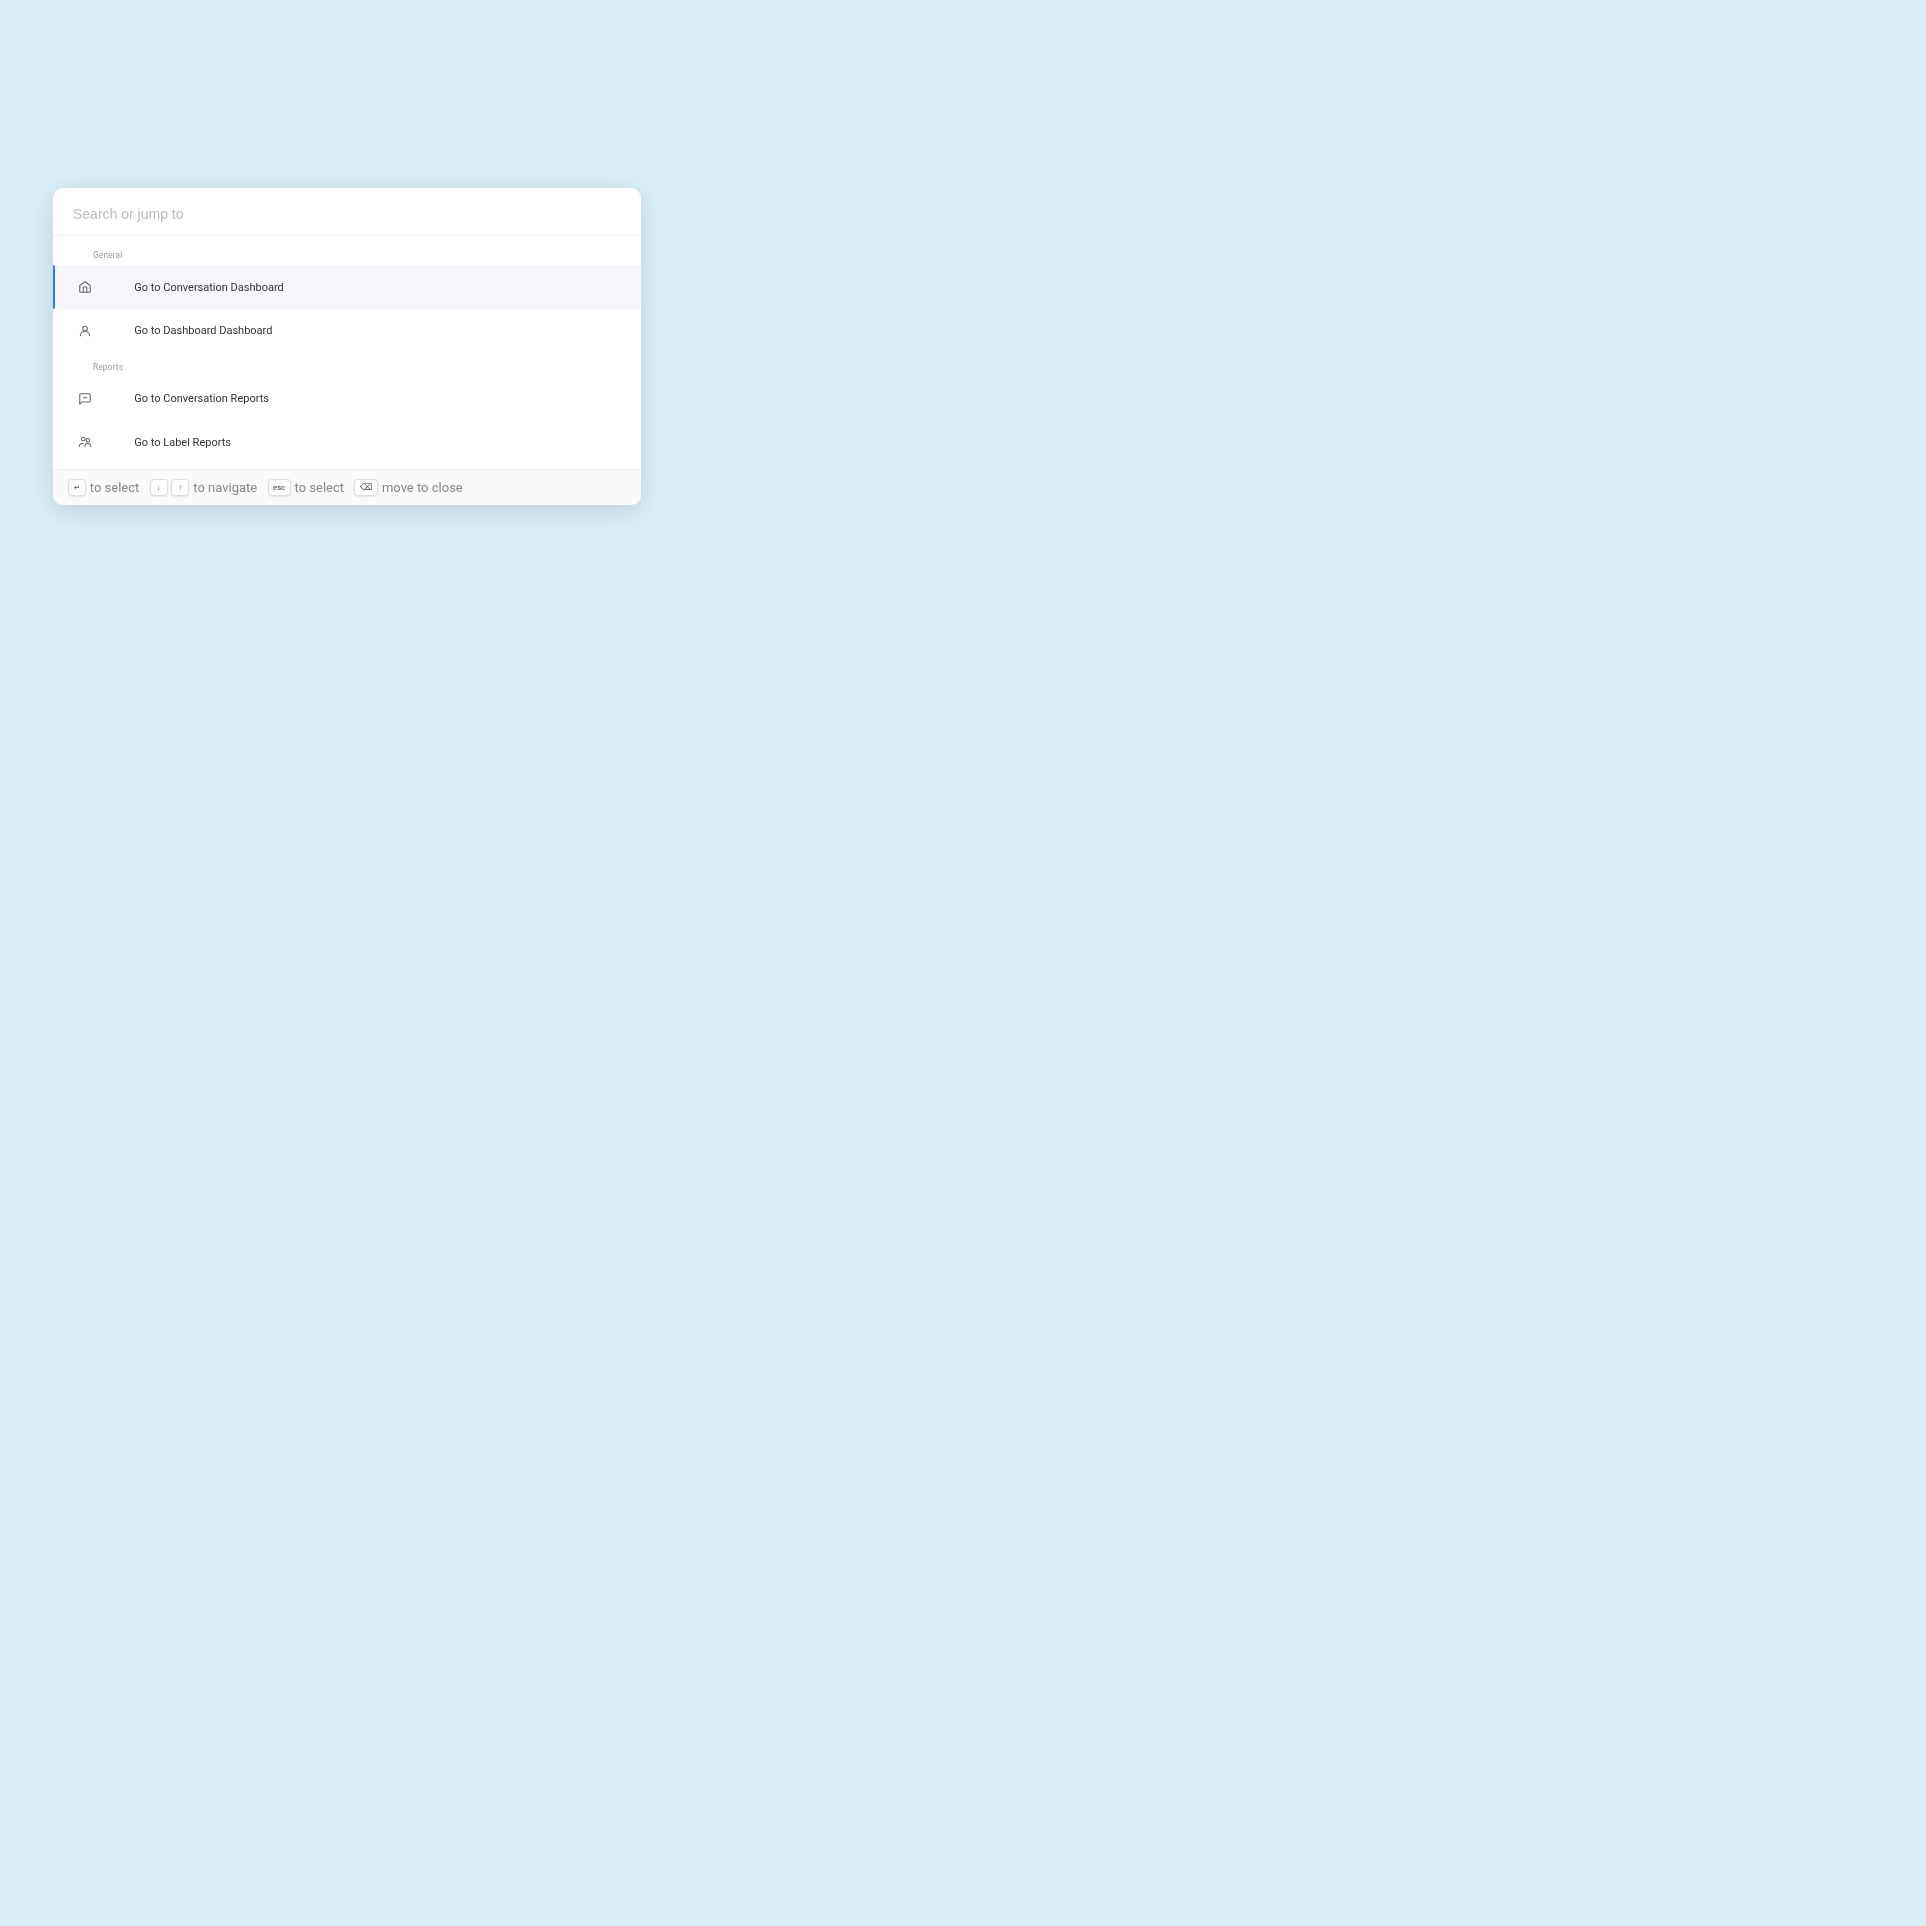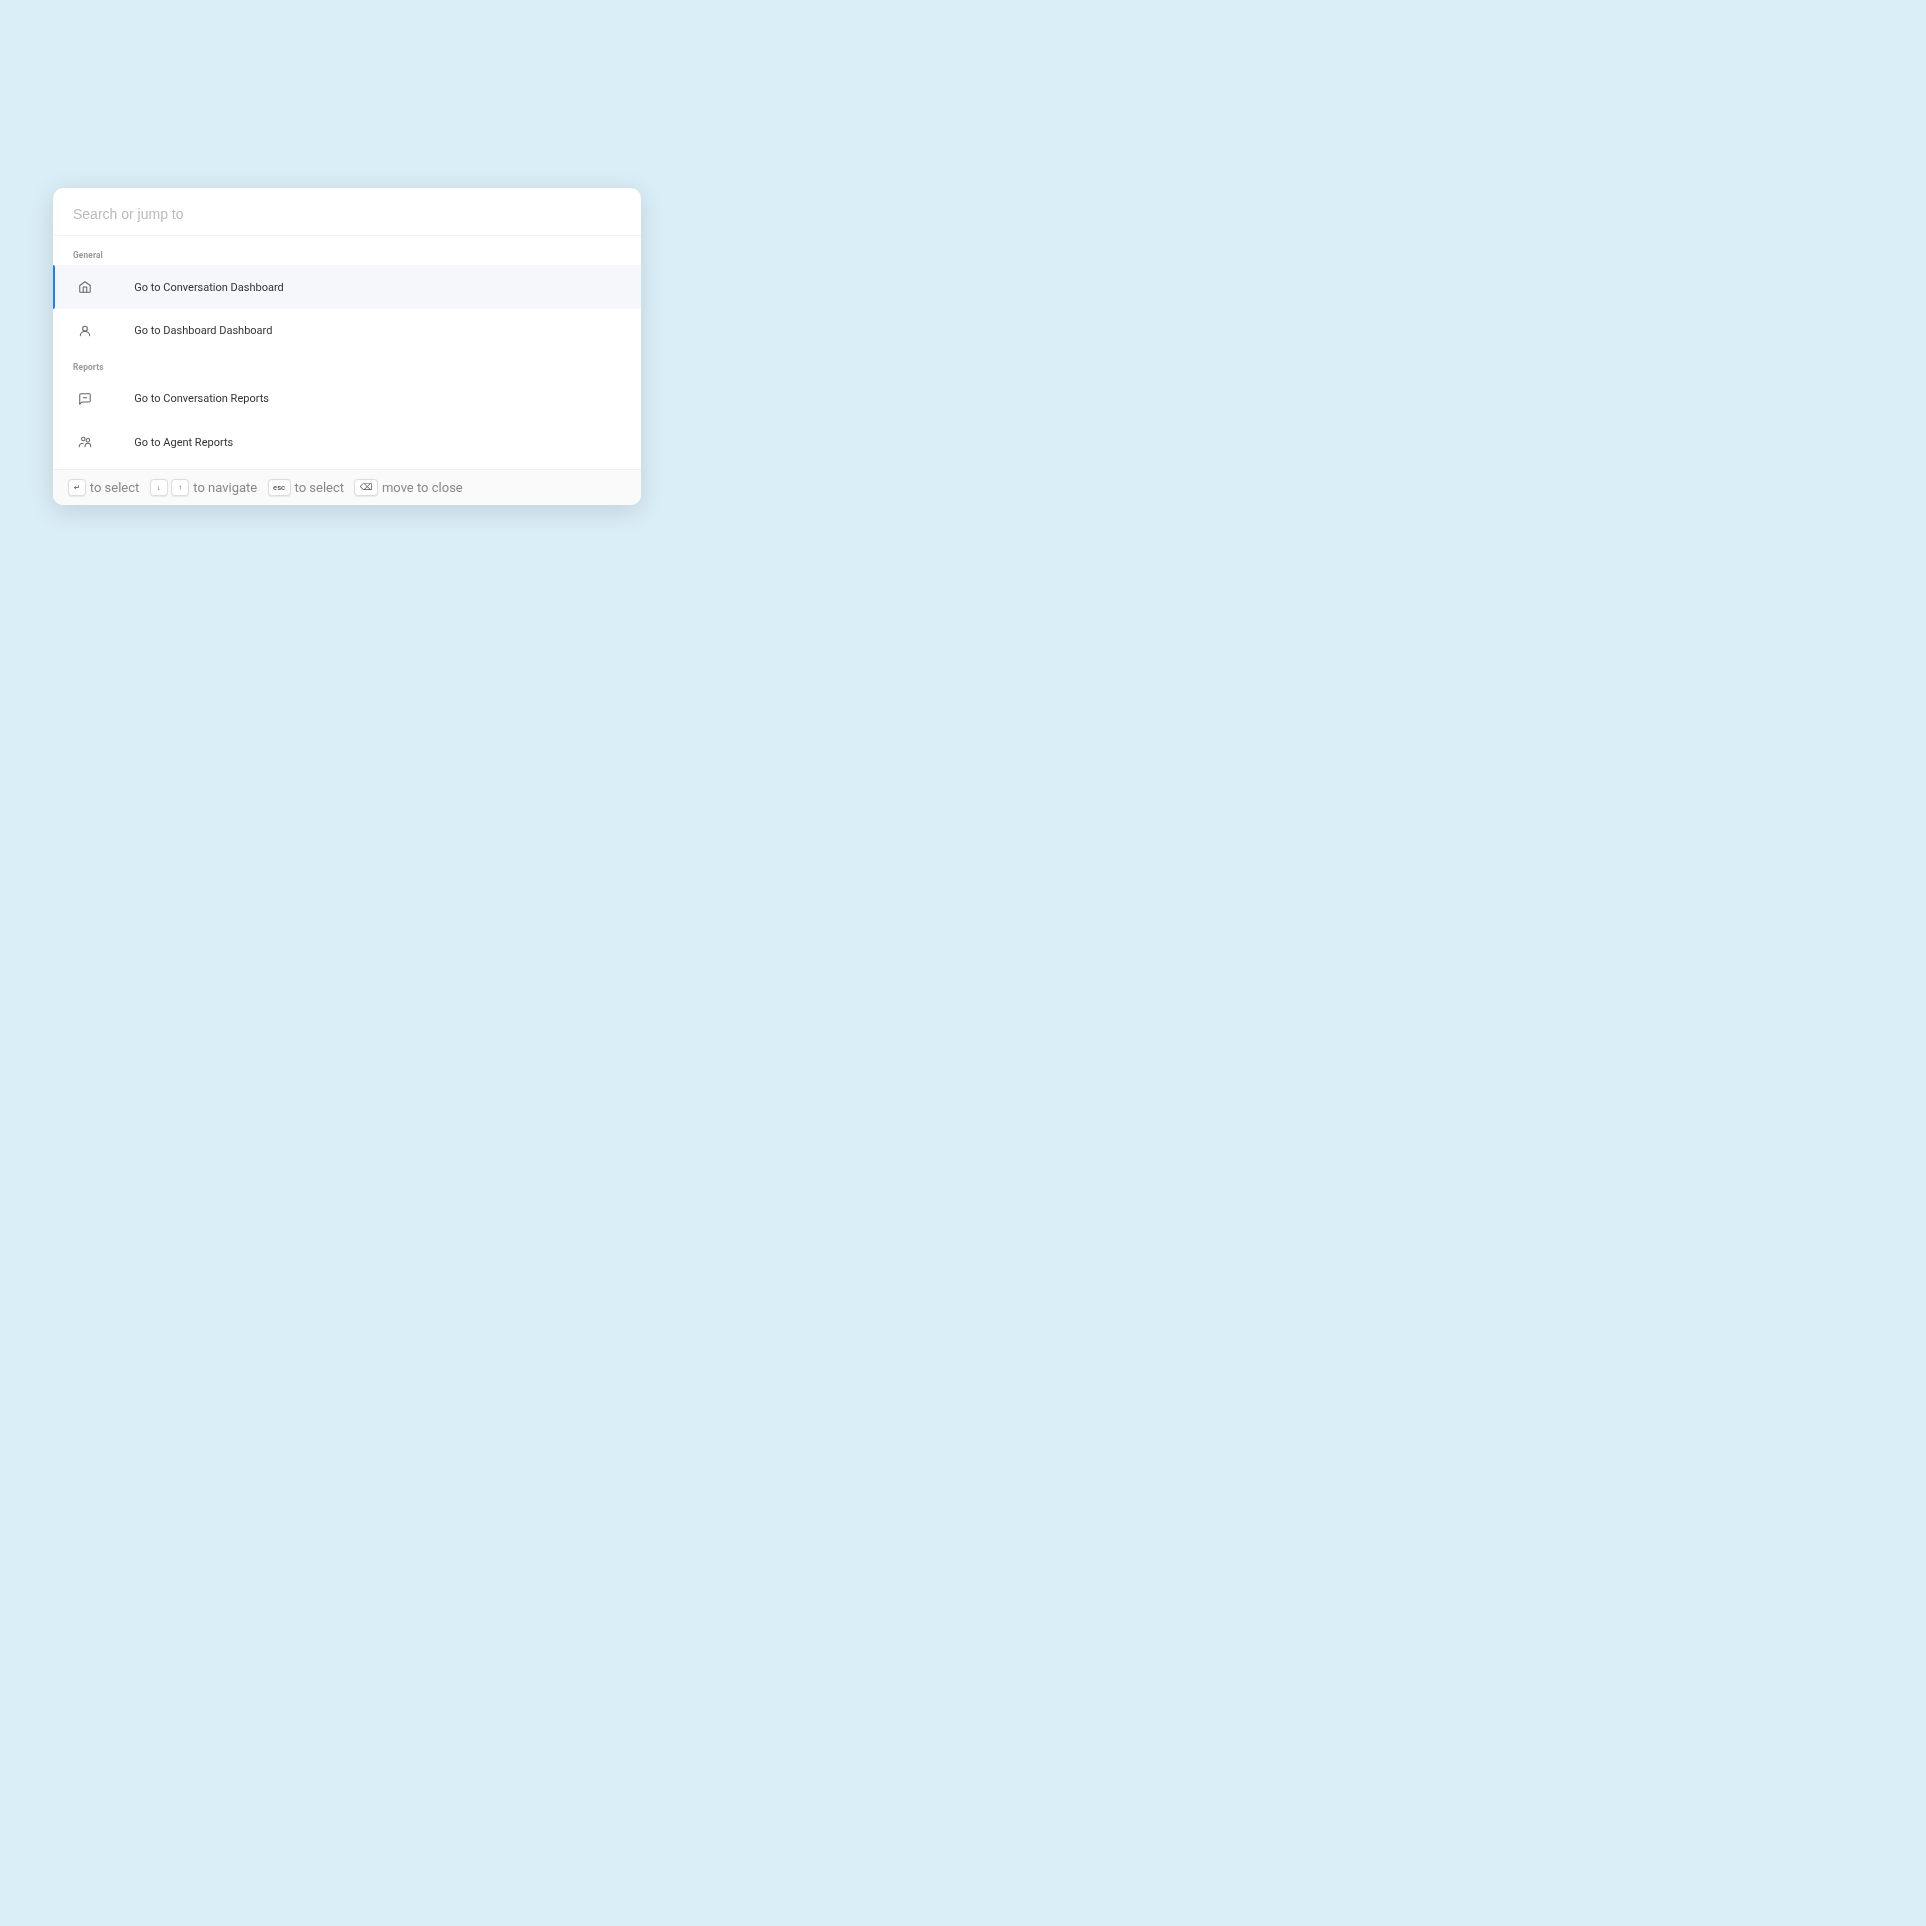--- a/index.html
+++ b/index.html
@@ -46,22 +46,23 @@
     }
 
     .list-area {
       padding: 5.1px 0;
     }
 
     .section-label {
       padding: 9px 20.5px 5.1px 20.5px;
       font-size: 8.3px;
       color: #999;
-      font-weight: 700;
+      font-weight: 400;
       letter-spacing: 0.02em;
+      margin-left: 20px;
     }
 
     .list-item {
       display: flex;
       align-items: center;
       padding: 10.3px 20.5px;
       cursor: pointer;
       position: relative;
       transition: background 0.1s;
       gap: 28px;
@@ -192,21 +193,21 @@
     <div class="list-item">
       <div class="item-icon">
         <svg viewBox="0 0 24 24" fill="none" stroke="currentColor" stroke-width="1.8" stroke-linecap="round" stroke-linejoin="round">
           <circle cx="9" cy="7" r="3"></circle>
           <path d="M2 20c0-3.3 3.1-6 7-6"></path>
           <circle cx="17" cy="9" r="3"></circle>
           <path d="M22 20c0-3.3-2.2-6-5-6"></path>
           <path d="M12 20c0-3.3 1.8-6 5-6"></path>
         </svg>
       </div>
-      <span class="item-label">Go to Agent Reports</span>
+      <span class="item-label">Go to Label Reports</span>
     </div>
 
   </div>
 
   <div class="footer">
     <div class="kbd-hint">
       <span class="kbd">
         <span>↵</span>
       </span>
       <span class="kbd-text">to select</span>

